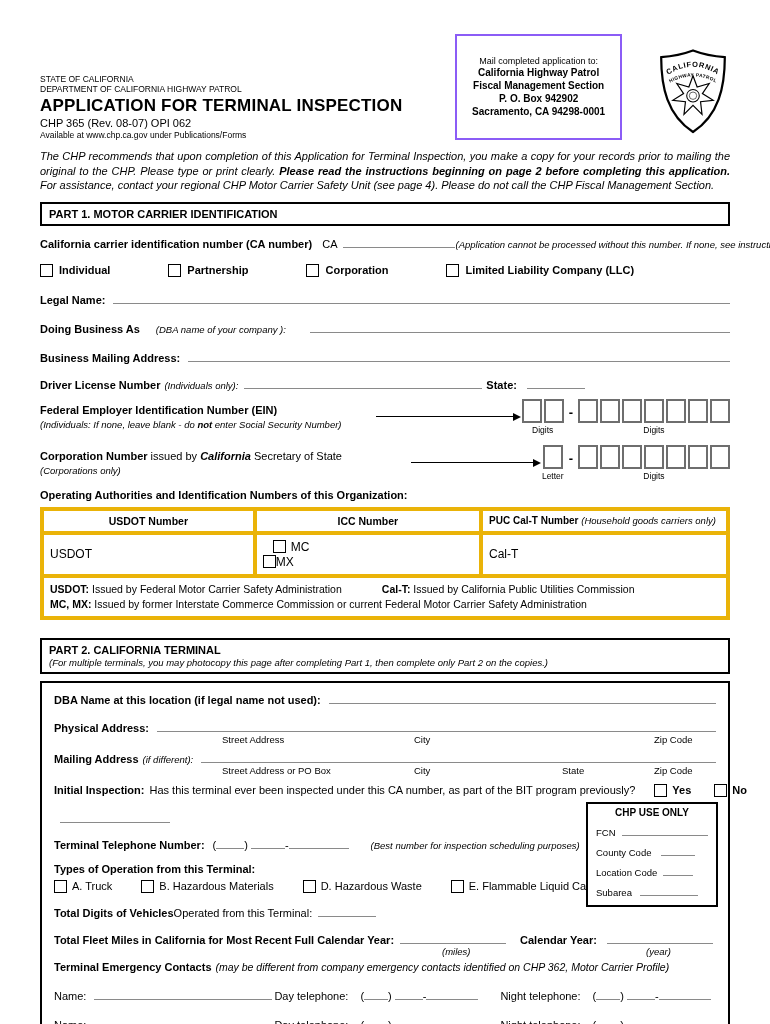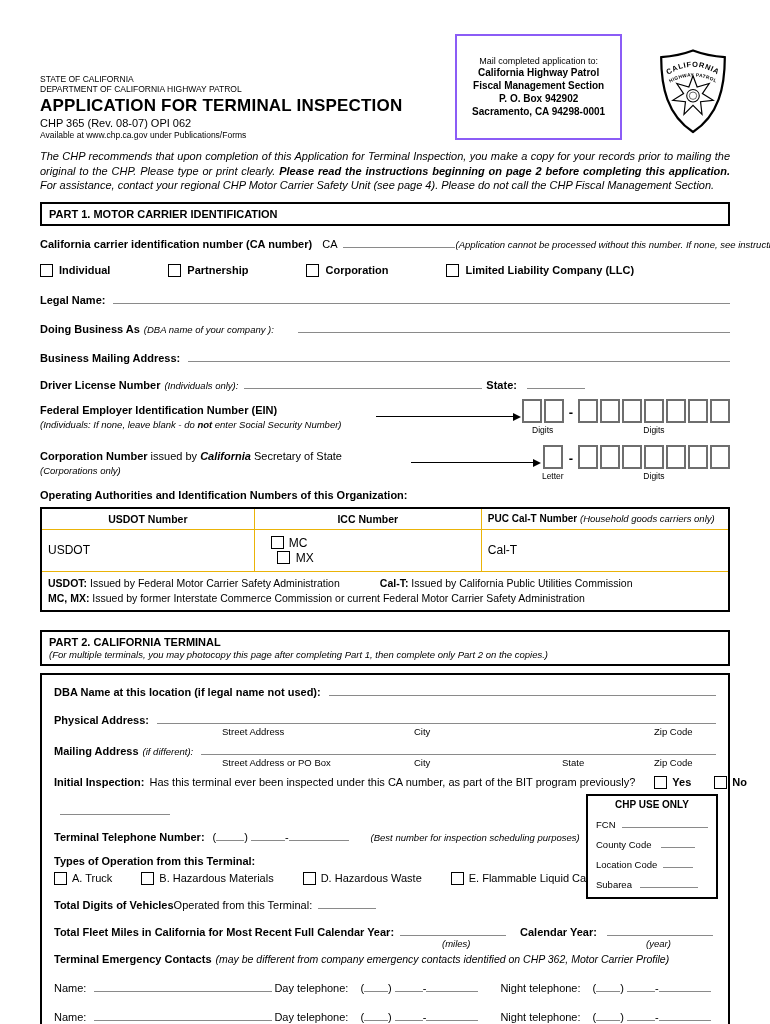--- a/index.html
+++ b/index.html
@@ -34,21 +34,21 @@
   .arrow:after{content:"";position:absolute;right:-2px;top:-4.5px;border-left:8px solid #000;
                border-top:4px solid transparent;border-bottom:4px solid transparent}
   .grp{display:flex;flex-direction:column;align-items:center;flex:none}
   .boxes{display:flex;gap:2px}
   .dbox{width:20px;height:24px;border:2px solid #6e6e6e;background:#fff}
   .grplbl{font-size:8.5px;margin-top:2px}
   .dash{font-weight:bold;font-size:13px;margin:0 5px;align-self:flex-start;padding-top:6px}
   
   table{border-collapse:collapse;width:100%}
   .auth{margin-top:6px;border:2px solid #000}
-  .auth td,.auth th{border:1px solid #eab308;font-size:10.5px;padding:4px 6px}
+  .auth td,.auth th{border:4px solid #eab308;font-size:10.5px;padding:4px 6px}
   .auth th{font-weight:bold;text-align:center}
   .auth .big{font-size:12px}
   .fn{font-size:10.5px;line-height:1.45;padding:3px 6px}
   
   .bigbox{border:2px solid #000;margin-top:7px;padding:8px 12px 10px 12px;position:relative}
   .sublbls{position:relative;height:12px;font-size:9.5px}
   .sublbls span{position:absolute;top:0}
   .chpuse{position:absolute;right:10px;top:119px;width:132px;border:2px solid #000;background:#fff;
           padding:3px 8px 7px 8px;font-size:9.5px}
   .chpuse .cu-head{font-weight:bold;font-size:10px;text-align:center;margin-bottom:2px}
@@ -117,21 +117,21 @@
     <span class="lbl">Limited Liability Company (LLC)</span>
   </div>
 
   <div class="row" style="margin-top:16px">
     <span class="lbl">Legal Name:</span>
     <span class="blank grow" style="margin-left:8px"></span>
   </div>
 
   <div class="row" style="margin-top:16px">
     <span class="lbl">Doing Business As</span>
-    <span class="note" style="margin-left:4px">(DBA name of your company ):</span>
+    <span class="note" style="margin-left:16px">(DBA name of your company ):</span>
     <span class="blank grow" style="margin-left:24px"></span>
   </div>
 
   <div class="row" style="margin-top:16px">
     <span class="lbl">Business Mailing Address:</span>
     <span class="blank grow" style="margin-left:8px"></span>
   </div>
 
   <div class="row" style="margin-top:14px">
     <span class="lbl">Driver License Number</span>
@@ -205,21 +205,21 @@
       <th style="width:33%">ICC Number</th>
       <th style="width:36%;text-align:left;font-size:10px"><b>PUC Cal-T Number</b> <span class="note" style="font-weight:normal">(Household goods carriers only)</span></th>
     </tr>
     <tr style="height:42px">
       <td class="big"><span>USDOT</span></td>
       <td>
         <div class="row" style="gap:5px;margin:1px 10px">
               <span class="cb"></span>
               <span class="big">MC</span>
             </div>
-        <div class="row" style="gap:6px;margin:1px 16px">
+        <div class="row" style="gap:0;margin:1px 0">
               <span class="cb"></span>
               <span class="big">MX</span>
             </div>
       </td>
       <td class="big"><span>Cal-T</span></td>
     </tr>
     <tr>
       <td colspan="3" class="fn">
         <div><b>USDOT:</b> <span>Issued by Federal Motor Carrier Safety Administration</span><b style="margin-left:40px">Cal-T:</b> <span>Issued by California Public Utilities Commission</span></div>
         <div><b>MC, MX:</b> <span>Issued by former Interstate Commerce Commission or current Federal Motor Carrier Safety Administration</span></div>

